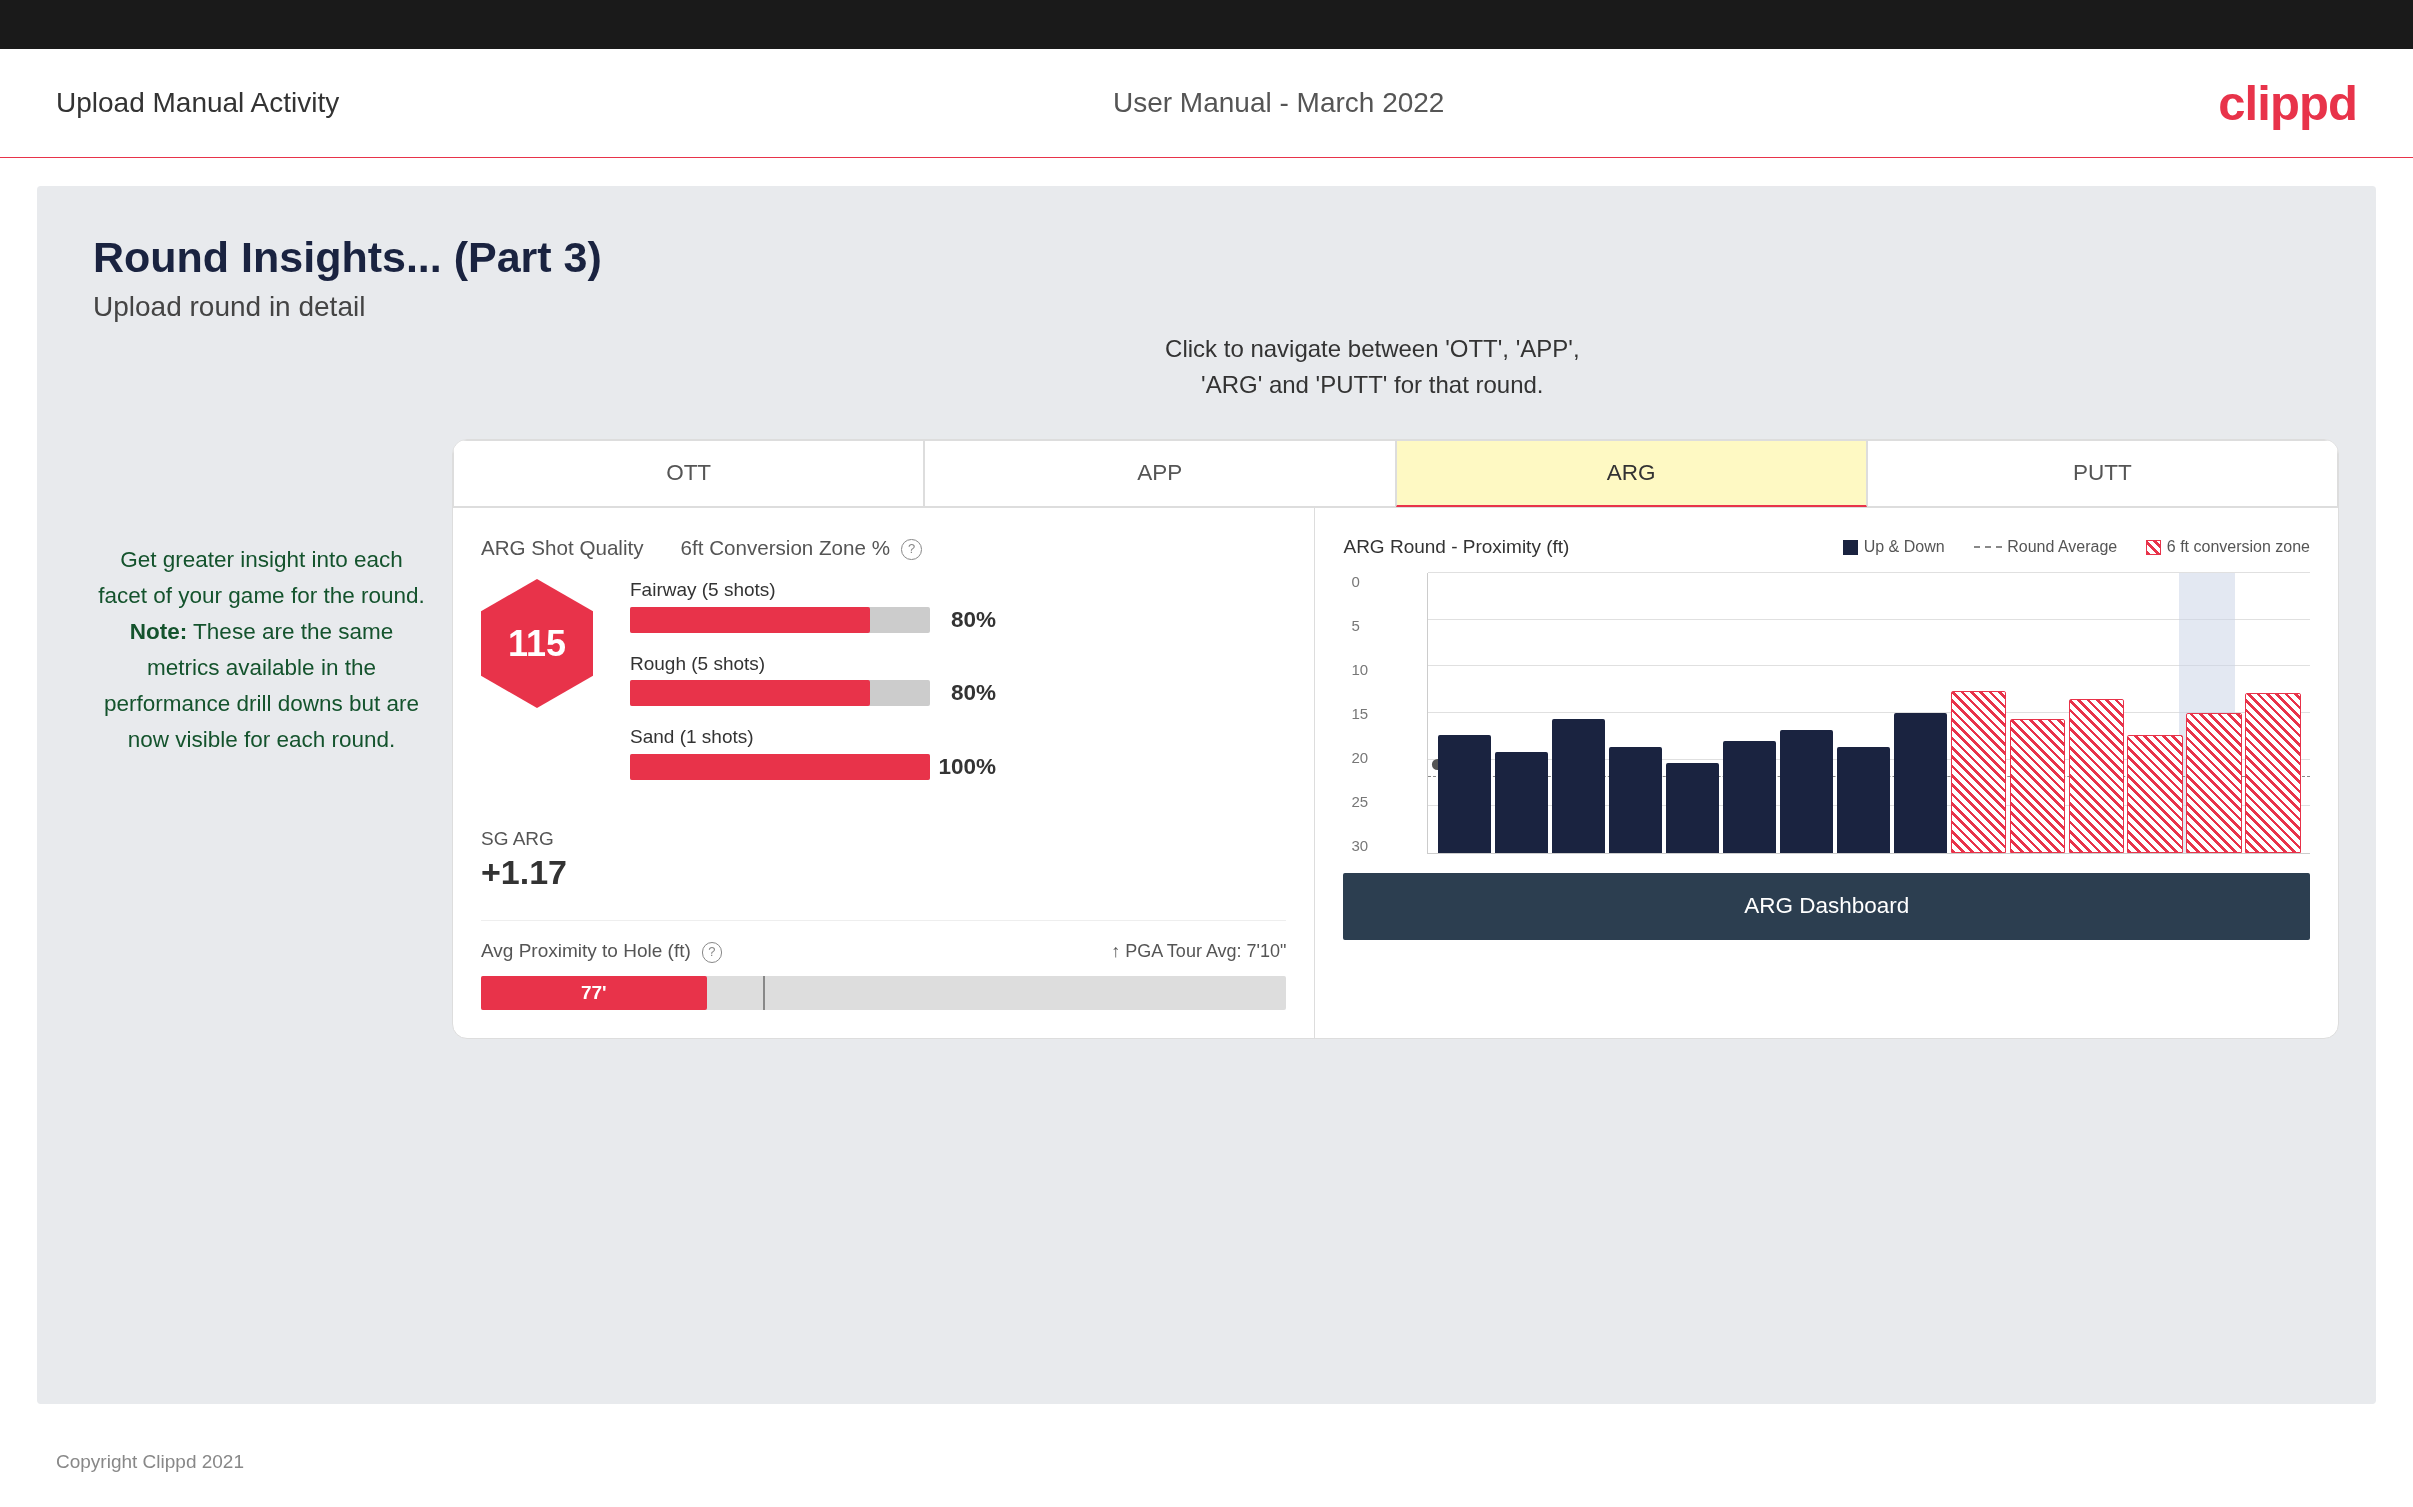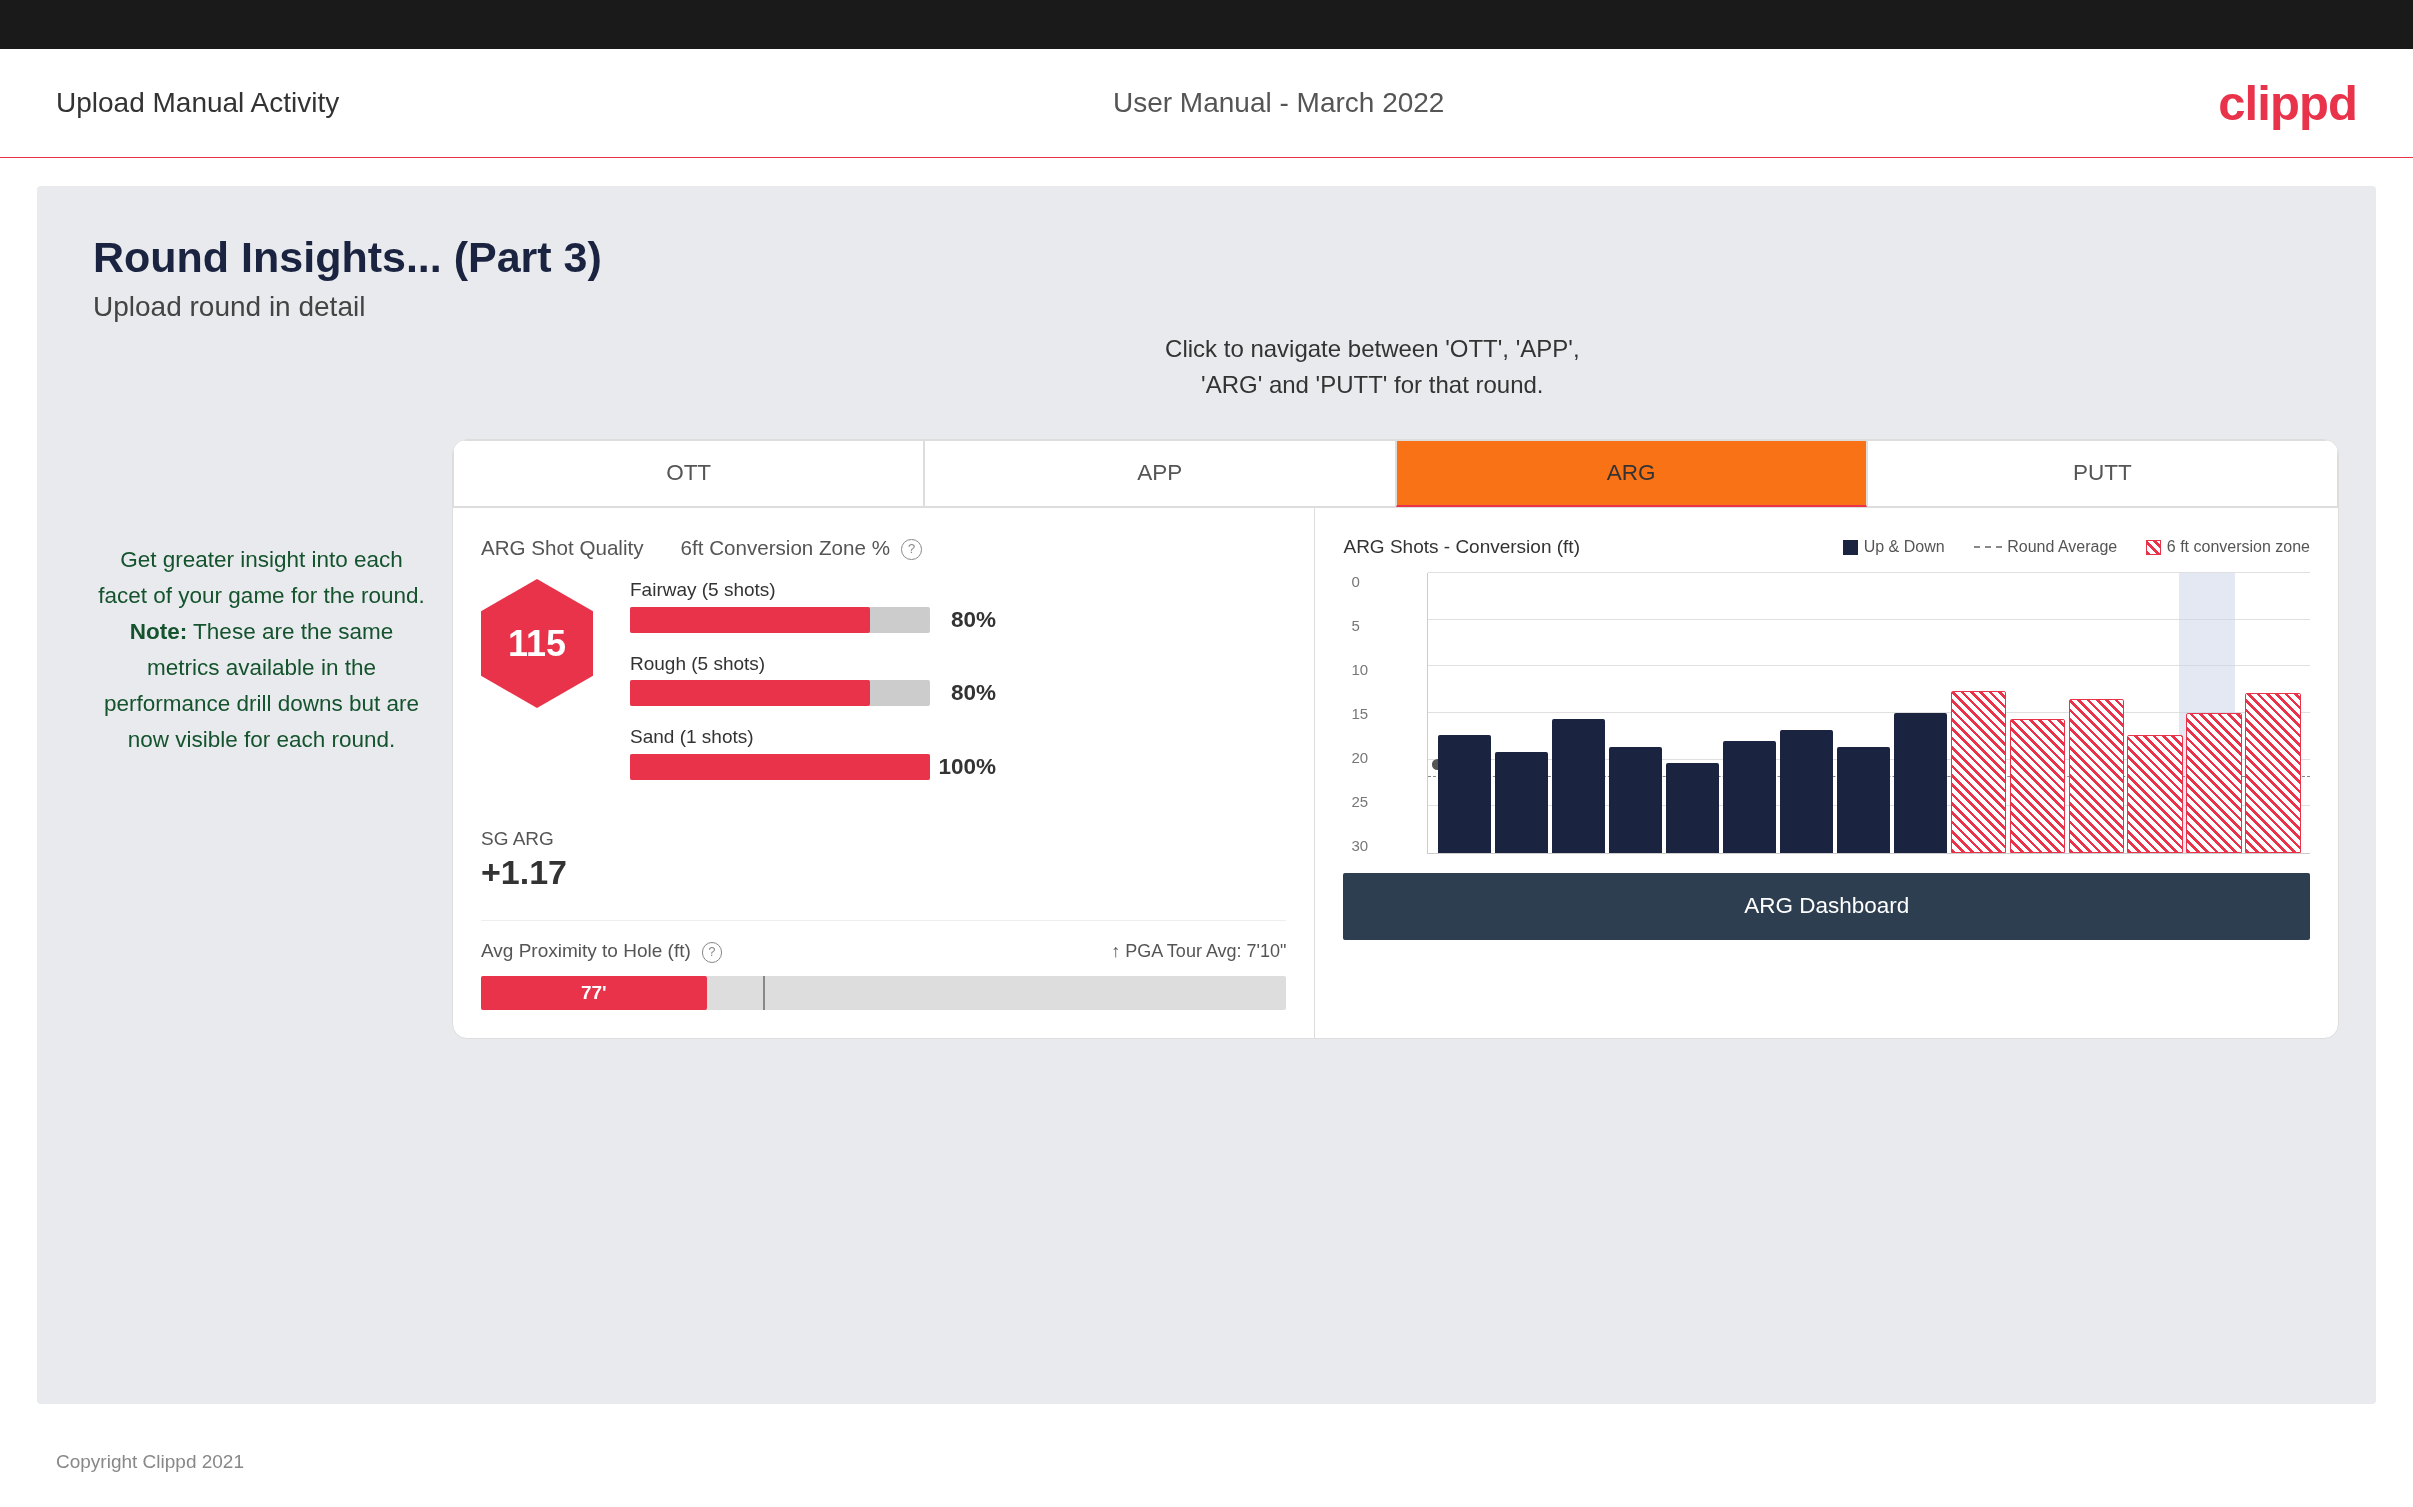--- a/index.html
+++ b/index.html
@@ -128,21 +128,21 @@
       text-align: center;
       font-size: 22.5px;
       color: #555;
       cursor: pointer;
       border: 0.9px solid #ddd;
       background: #fff;
       font-weight: 400;
     }
 
     .tab.active {
-      background: #f97316;
+      background: #fef9c3;
       color: #333;
       border-bottom: 2.8px solid #e8334a;
       font-weight: 500;
     }
 
     
     .content-row {
       display: flex;
     }
 
@@ -595,21 +595,21 @@
             </div>
             <div class="proximity-marker" style="left: 35%;"></div>
           </div>
         </div>
       </div>
 
       <div class="right-panel">
 
         
         <div class="chart-header">
-          <span class="chart-title">ARG Shots - Conversion (ft)</span>
+          <span class="chart-title">ARG Round - Proximity (ft)</span>
           <div class="legend">
             <div class="legend-item">
               <div class="legend-square"></div>
               <span>Up &amp; Down</span>
             </div>
             <div class="legend-item">
               <div class="legend-dashed"></div>
               <span>Round Average</span>
             </div>
             <div class="legend-item">

